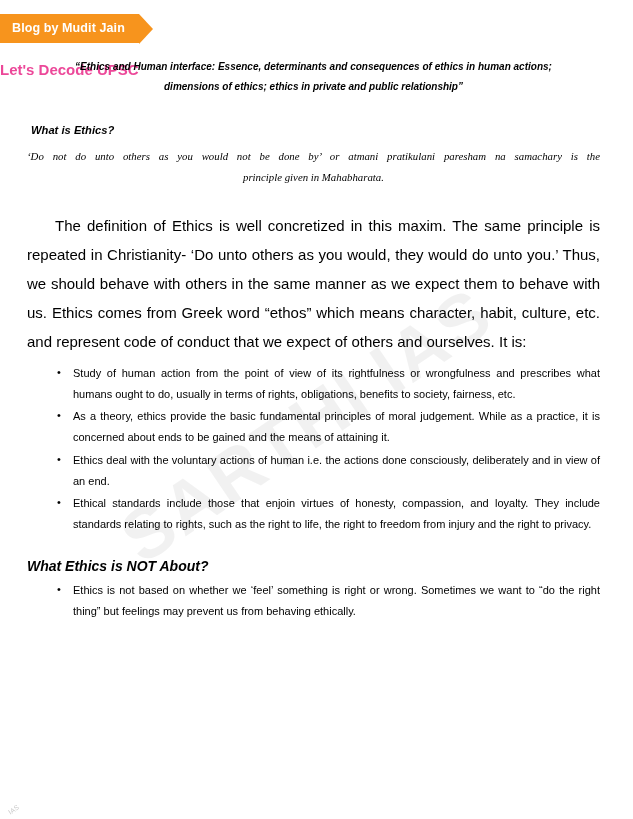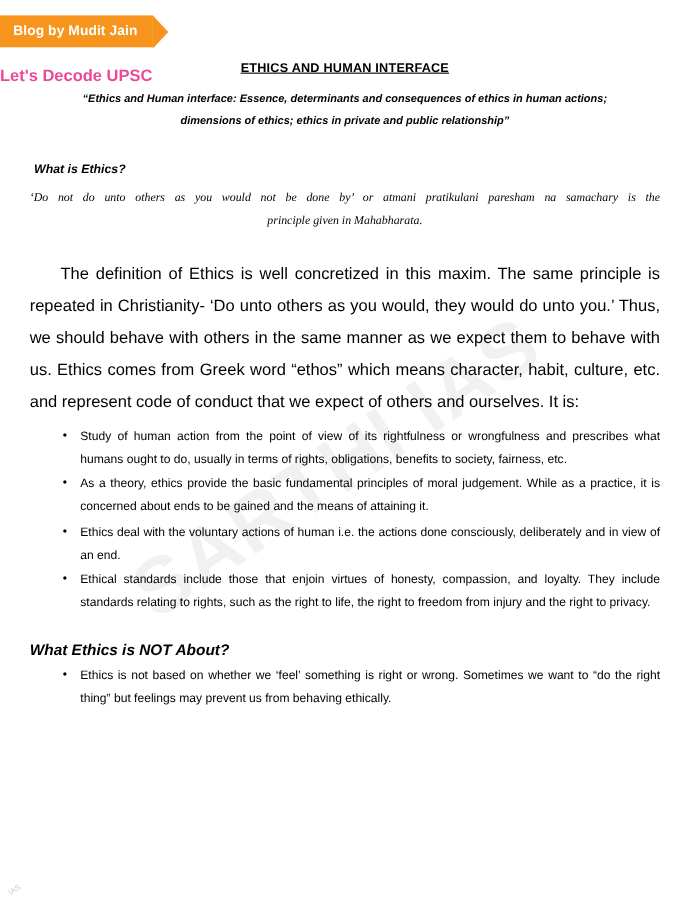--- a/index.html
+++ b/index.html
@@ -189,21 +189,20 @@
   </div>
   <div class="wm-small">IAS</div>
 
   <div class="header">
     <div class="blog-tag">Blog by Mudit Jain</div>
     <div class="brand">Let's Decode UPSC</div>
   </div>
 
   <div class="content">
 
-    <div class="doc-title">ETHICS AND HUMAN INTERFACE</div>
 
     <div class="doc-subtitle">“Ethics and Human interface: Essence, determinants and consequences of ethics in human actions; dimensions of ethics; ethics in private and public relationship”</div>
 
     <div class="section-head">What is Ethics?</div>
 
     <div class="quote-line">
       <span class="first">‘Do not do unto others as you would not be done by’ or atmani pratikulani paresham na samachary is the</span>
       <span>principle given in Mahabharata.</span>
     </div>
 

